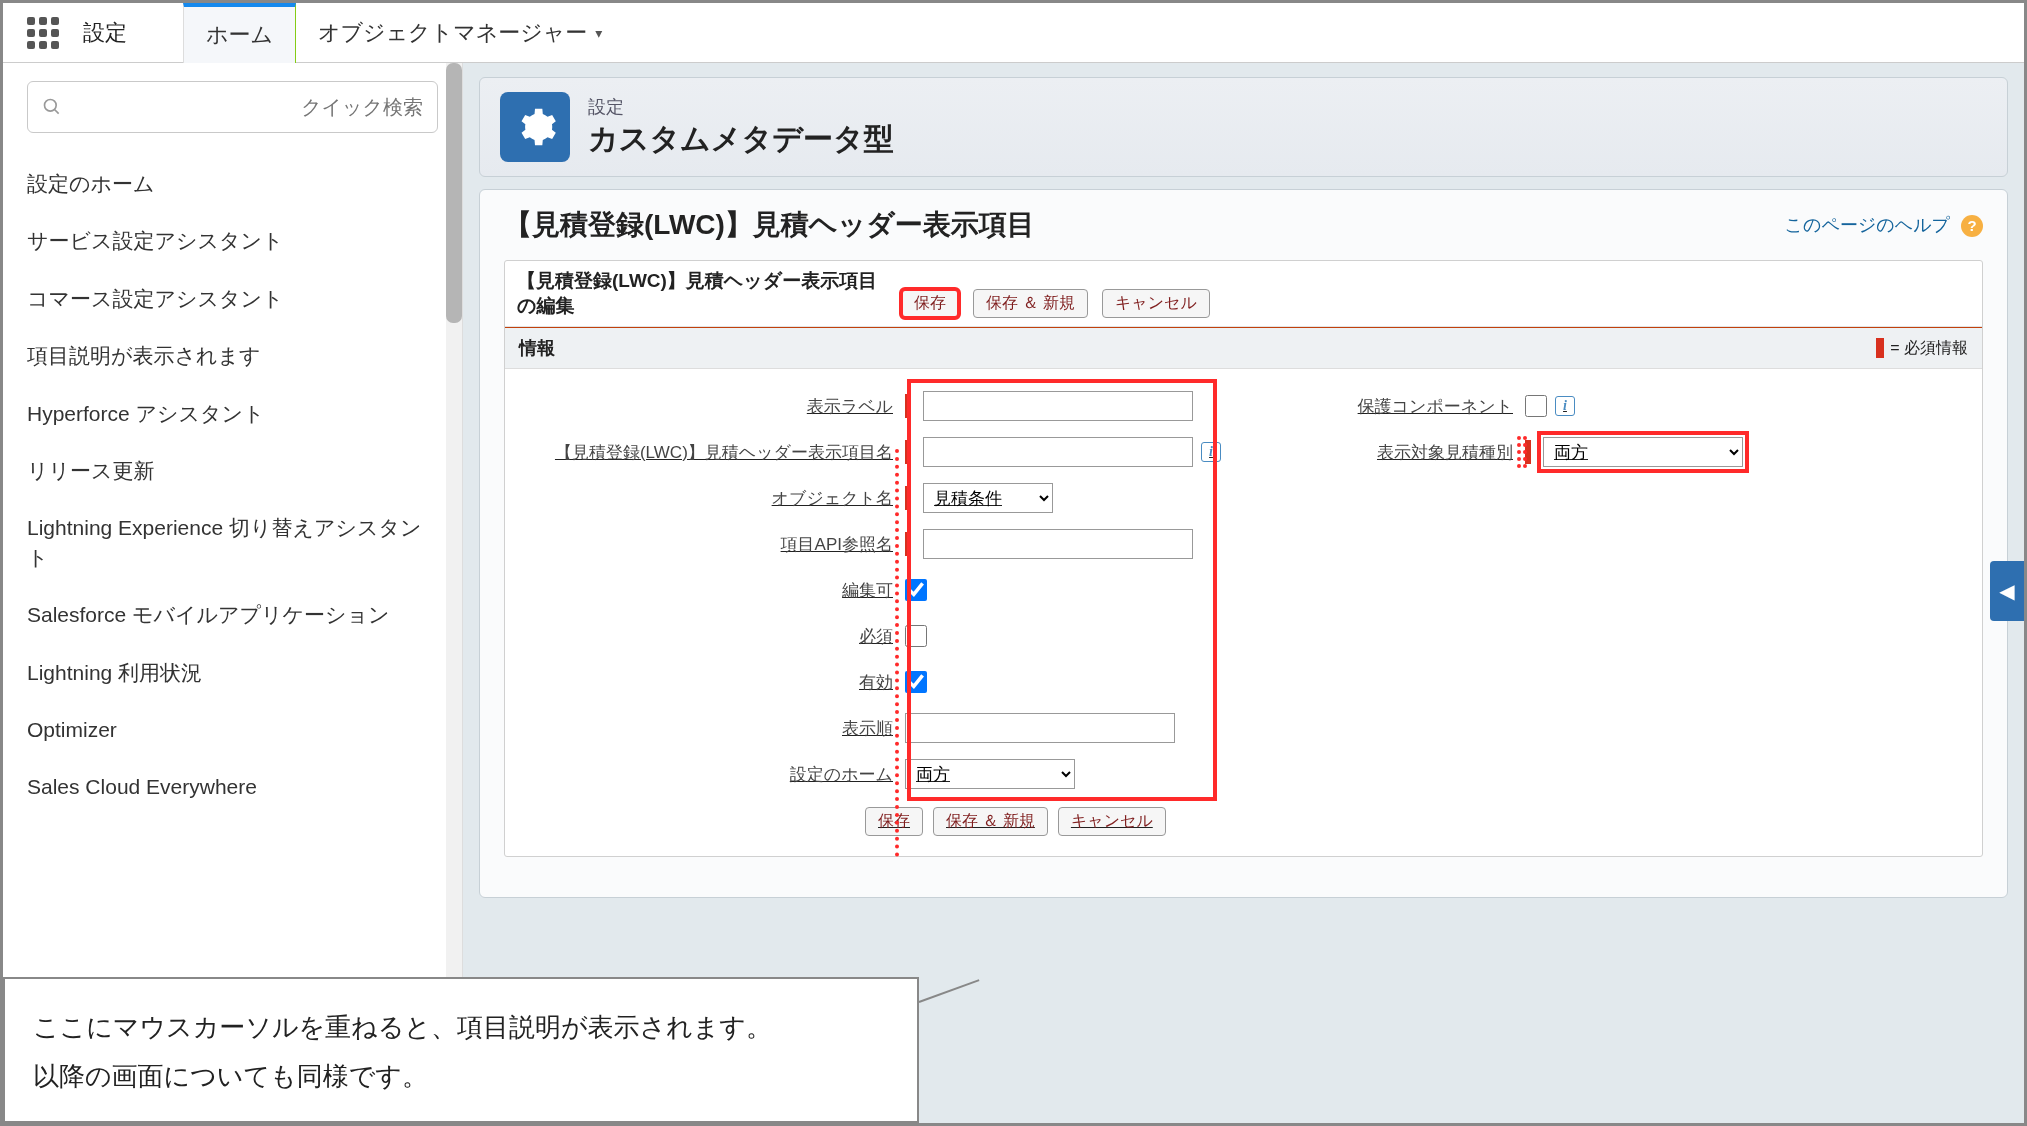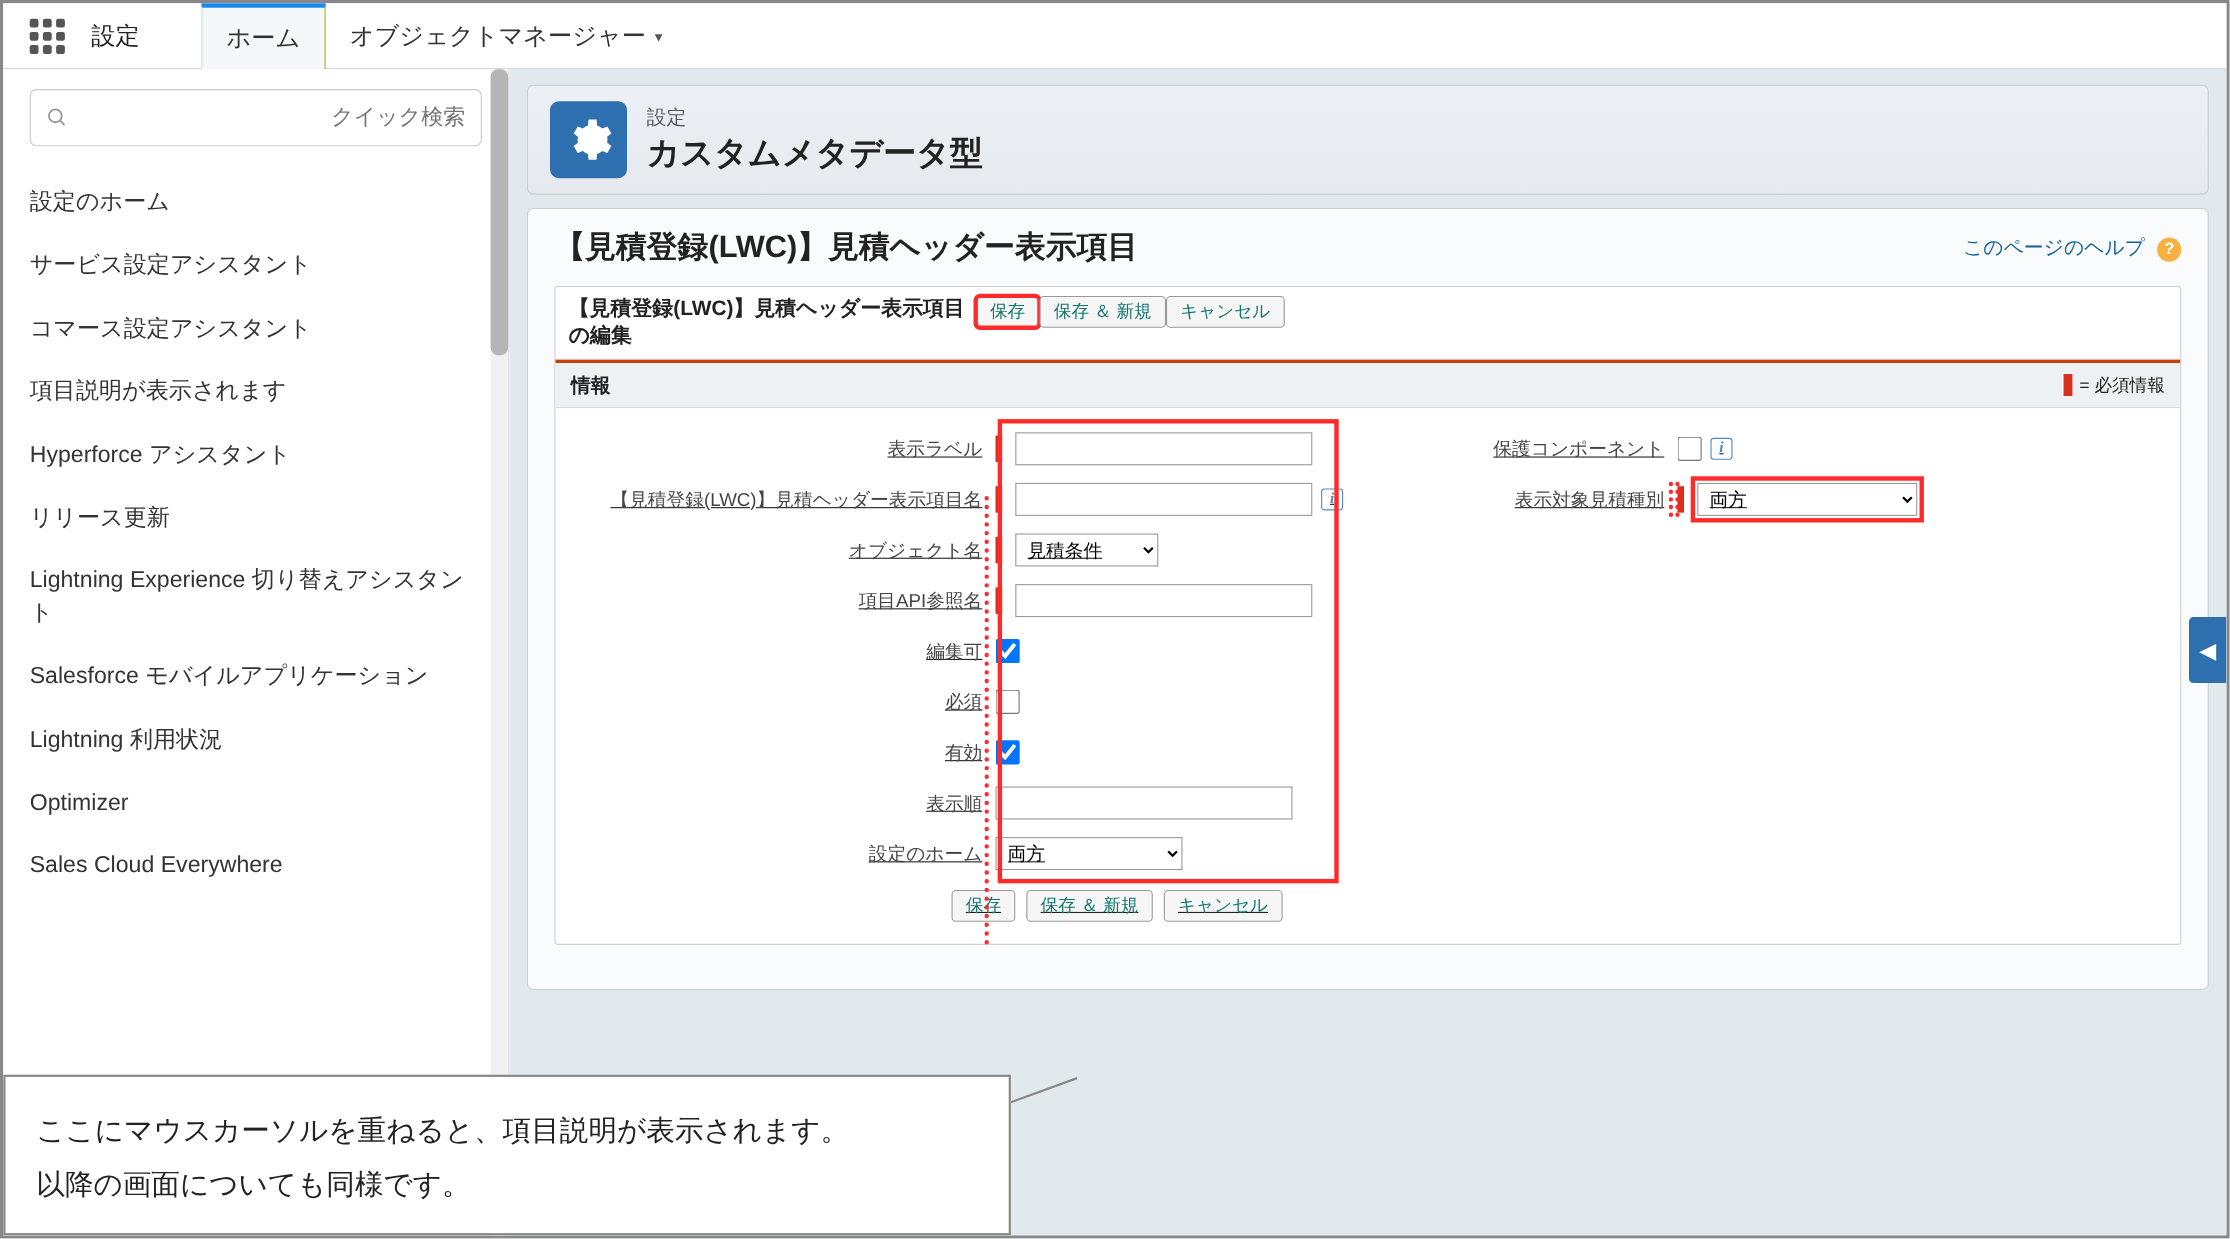--- a/index.html
+++ b/index.html
@@ -36,26 +36,26 @@
 .hdr-small { font-size: 18px; color: #556; }
 .hdr-big { font-size: 30px; font-weight: 700; color: #222; }
 
 .detail-card { margin: 0 16px 16px 16px; background: #fafbfc; border: 1px solid #c7d0d6; border-radius: 6px; padding: 16px 24px 40px 24px; position: relative; }
 .detail-title-row { display: flex; align-items: center; justify-content: space-between; }
 .detail-title { font-size: 28px; font-weight: 700; color: #222; }
 .help-link { color: #14649c; font-size: 18px; }
 .help-link .q { display: inline-block; width: 22px; height: 22px; border-radius: 11px; background: #f7b042; color: #fff; text-align: center; line-height: 22px; margin-left: 6px; font-size: 15px; font-weight: bold; }
 
 .edit-box { margin-top: 16px; border: 1px solid #d0d0d0; background: #fff; border-radius: 3px; }
-.edit-header { display: flex; align-items: flex-start; padding: 8px 12px; border-bottom: 1px solid #e3e3e3; }
+.edit-header { display: flex; align-items: flex-end; padding: 8px 12px; gap: 14px; border-bottom: 1px solid #e3e3e3; }
 .edit-header-title { font-size: 19px; font-weight: 700; line-height: 1.3; width: 370px; }
-.btn { padding: 3px 12px; border: 1px solid #999; background: #f6f6f6; border-radius: 4px; font-size: 16px; color: #0f766e; cursor: pointer; font-family: inherit; }
+.btn { padding: 3px 12px; border: 1px solid #999; background: #f6f6f6; border-radius: 4px; font-size: 16px; color: #7f1d1d; cursor: pointer; font-family: inherit; }
 .btn.highlighted { outline: 4px solid #ff2a2a; outline-offset: -2px; }
 
-.section-bar { background: #eef1f3; border-top: 3px solid #c2410c; border-bottom: 1px solid #ddd; padding: 8px 14px; display: flex; justify-content: space-between; font-size: 18px; font-weight: 700; }
+.section-bar { background: #eef1f3; border-top: 1px solid #c2410c; border-bottom: 1px solid #ddd; padding: 8px 14px; display: flex; justify-content: space-between; font-size: 18px; font-weight: 700; }
 .req-legend { font-weight: 400; font-size: 16px; display: flex; align-items: center; gap: 6px; }
 .req-mark { width: 8px; height: 20px; background: #d8301e; display: inline-block; }
 
 .fields-wrap { position: relative; padding: 14px 0 20px 0; text-decoration: underline; }
 .two-col { display: flex; }
 .col-left { width: 720px; flex-shrink: 0; position: relative; }
 .col-right { flex: 1; padding-left: 40px; }
 
 .field-row { display: flex; align-items: center; height: 46px; }
 .field-label { width: 400px; text-align: right; padding-right: 12px; font-size: 17px; color: #444; }

